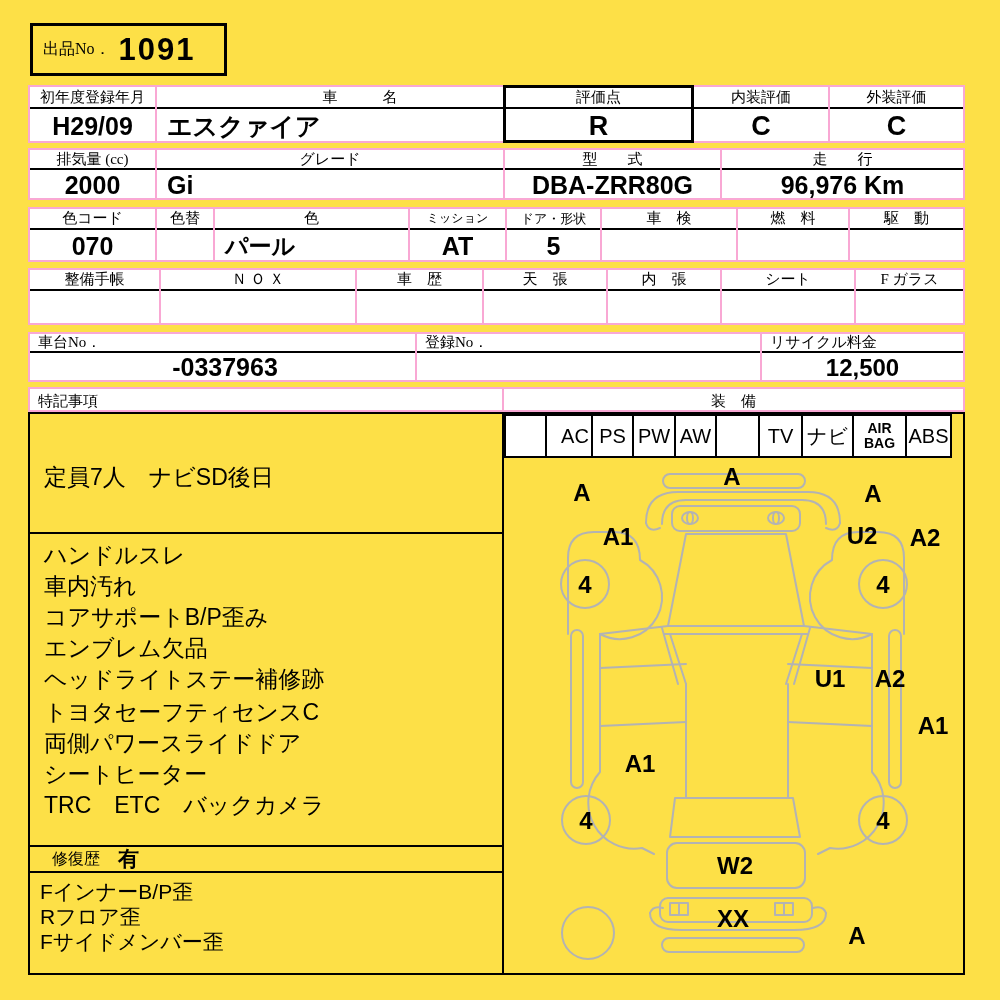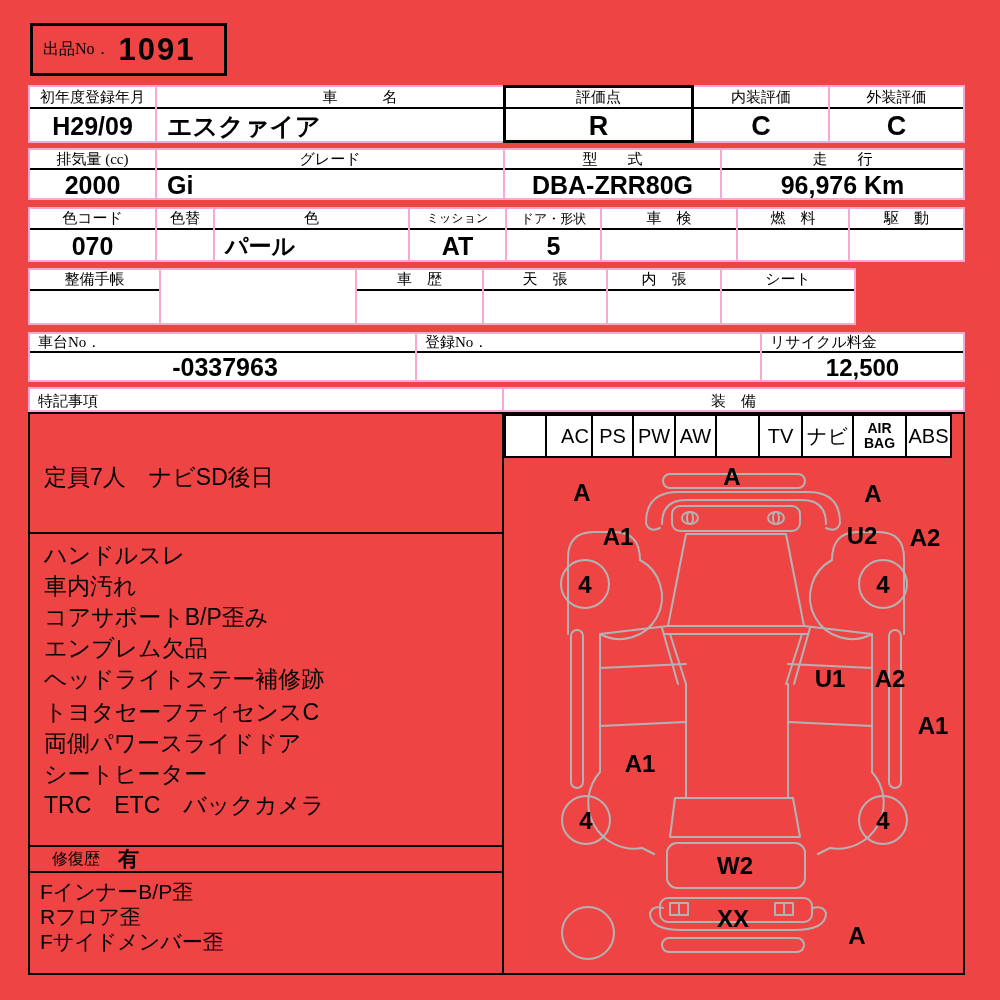--- a/index.html
+++ b/index.html
@@ -1,16 +1,16 @@
 <!DOCTYPE html>
 <html><head>
 <meta charset="utf-8">
 <style>
   html,body{margin:0;padding:0;background:#ffffff;}
-  #sheet{position:relative;width:1000px;height:1000px;background:#ef4444;
+  #sheet{position:relative;width:1000px;height:1000px;background:#fde047;
          font-family:"Liberation Sans","DejaVu Sans",sans-serif;color:#000;overflow:hidden;}
   .abs{position:absolute;box-sizing:border-box;}
   
   #lotbox{left:30px;top:23px;width:197px;height:53px;border:3px solid #000;
           display:flex;align-items:center;padding-left:10px;}
   #lotbox .lbl{font-family:"Liberation Serif","DejaVu Serif",serif;font-size:16px;}
   #lotbox .num{font-size:31px;font-weight:bold;margin-left:8px;letter-spacing:2px;}
   
   .band{left:28px;width:937px;}
   .cell{position:absolute;top:0;bottom:0;border:2px solid #f9a8d4;box-sizing:border-box;background:#fff;}
@@ -140,36 +140,41 @@
       <div class="vl"></div>
     </div>
   </div>
 
   <div id="b4" class="abs band" style="top:268px;height:57px;">
     <div class="cell" style="left:0;width:133px">
       <div class="hd">整備手帳</div>
       <div class="vl"></div>
     </div>
     <div class="cell" style="left:131px;width:198px">
+      <div class="hd">Ｎ Ｏ Ｘ</div>
       <div class="vl"></div>
     </div>
     <div class="cell" style="left:327px;width:129px">
       <div class="hd">車　歴</div>
       <div class="vl"></div>
     </div>
     <div class="cell" style="left:454px;width:126px">
       <div class="hd">天　張</div>
       <div class="vl"></div>
     </div>
     <div class="cell" style="left:578px;width:116px">
       <div class="hd">内　張</div>
       <div class="vl"></div>
     </div>
     <div class="cell" style="left:692px;width:136px">
       <div class="hd">シート</div>
+      <div class="vl"></div>
+    </div>
+    <div class="cell" style="left:826px;width:111px">
+      <div class="hd">F ガラス</div>
       <div class="vl"></div>
     </div>
   </div>
 
   <div id="b5" class="abs band" style="top:332px;height:50px;">
     <div class="cell" style="left:0;width:394px">
       <div class="hd left">車台No．</div>
       <div class="vl">-0337963</div>
     </div>
     <div class="cell" style="left:387px;width:347px">

